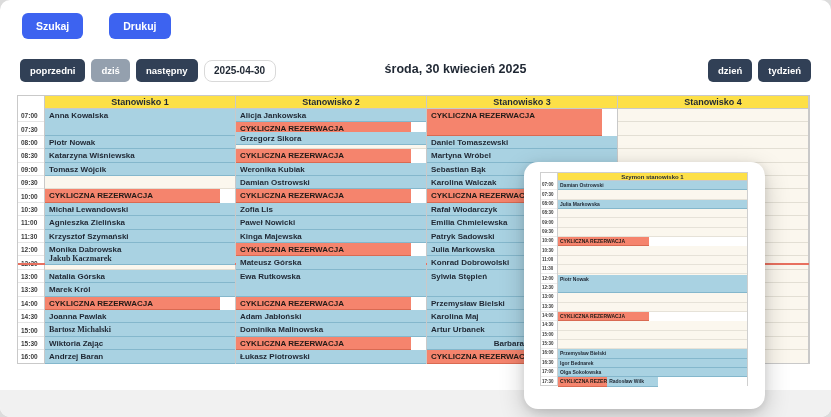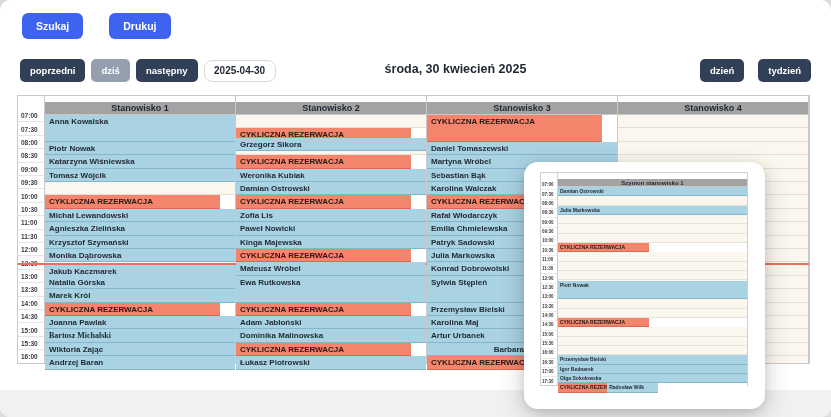--- a/index.html
+++ b/index.html
@@ -10,28 +10,28 @@
   
   .btn { display:inline-block; border:none; cursor:pointer; font-family:inherit; font-weight:700; color:#fff; border-radius:6px; }
   .btn-primary { background:var(--accent-blue); font-size:10.5px; padding:7px 14px; }
   .row1 { position:absolute; left:22px; top:13px; display:flex; gap:26px; }
   .row2 { position:absolute; left:20px; top:59px; right:20px; height:23px; }
   .nav-group { position:absolute; left:0; top:0; display:flex; gap:6px; align-items:center; }
   .btn-nav { background:var(--dark-navy); font-size:9.5px; padding:6px 10px; border-radius:5px; }
   .btn-nav.muted { background:var(--muted-gray); }
   .date-input { width:72px; height:22px; border:1px solid #d9d9d9; border-radius:8px; font-family:inherit; font-weight:700; font-size:10px; color:#1f2733; text-align:center; background:#fff; }
   .view-title { position:absolute; left:260px; right:180px; top:3px; text-align:center; font-size:12.5px; font-weight:800; color:#1f2733; }
-  .view-group { position:absolute; right:0; top:0; display:flex; gap:14px; }
+  .view-group { position:absolute; right:0; top:0; display:flex; gap:6px; }
 
   
   .grid { position:absolute; left:17px; top:95px; width:793px; height:269px; border:1px solid #c9c9c9; background:#fff; display:flex; }
   .timecol { width:27px; flex:0 0 27px; border-right:1px solid #c9c9c9; position:relative; background:#fff; }
   .stationcol { flex:1 1 0; border-right:1px solid #c9c9c9; display:flex; flex-direction:column; }
   .stationcol:last-child { border-right:none; }
-  .col-head { height:13px; line-height:13px; text-align:center; font-size:9px; font-weight:700; color:#1f2733; border-bottom:1px solid #c9c9c9; background:#a3a3a3;margin-top:6px; }
+  .col-head { height:13px; line-height:13px; text-align:center; font-size:9px; font-weight:700; color:#1f2733; border-bottom:1px solid #c9c9c9; background:#fde047; }
   .col-body { position:relative; flex:1;
     background:#fbf7ee;
     background-image:repeating-linear-gradient(to bottom, transparent 0px, transparent 12.4px, #e3dfd4 12.4px, #e3dfd4 13.4px); }
   .time-body { position:absolute; top:13px; left:0; right:0; bottom:0;
     background-image:repeating-linear-gradient(to bottom, transparent 0px, transparent 12.4px, #e6e6e6 12.4px, #e6e6e6 13.4px); }
   .time-label { position:absolute; left:3px; font-size:6.5px; font-weight:600; color:#3a3a3a; }
   .ev { position:absolute; left:0; overflow:hidden; white-space:nowrap; padding-left:4px; font-weight:700; z-index:2; }
   .ev-name { background:var(--event-blue); border-bottom:1px solid #84b7cc; color:#1f2733; }
   .ev-cyclic { background:var(--event-salmon); border-bottom:1px solid #d96a52; color:#221a16; }
   .underlay { position:absolute; left:0; width:100%; background:#fff; z-index:2; }
@@ -104,49 +104,50 @@
           <div class="ev ev-name" style="top: 0px; height: 26.8px; left: 0%; width: 100%; line-height: 13.4px;">Anna Kowalska</div>
           <div class="ev ev-name" style="top: 26.8px; height: 13.4px; left: 0%; width: 100%; line-height: 13.4px;">Piotr Nowak</div>
           <div class="ev ev-name" style="top: 40.2px; height: 13.4px; left: 0%; width: 100%; line-height: 13.4px;">Katarzyna Wiśniewska</div>
           <div class="ev ev-name" style="top: 53.6px; height: 13.4px; left: 0%; width: 100%; line-height: 13.4px;">Tomasz Wójcik</div>
           <div class="underlay" style="top: 80.4px; height: 13.4px;"></div>
           <div class="ev ev-cyclic" style="top: 80.4px; height: 13.4px; left: 0%; width: 92%; line-height: 13.4px;">CYKLICZNA REZERWACJA</div>
           <div class="ev ev-name" style="top: 93.8px; height: 13.4px; left: 0%; width: 100%; line-height: 13.4px;">Michał Lewandowski</div>
           <div class="ev ev-name" style="top: 107.2px; height: 13.4px; left: 0%; width: 100%; line-height: 13.4px;">Agnieszka Zielińska</div>
           <div class="ev ev-name" style="top: 120.6px; height: 13.4px; left: 0%; width: 100%; line-height: 13.4px;">Krzysztof Szymański</div>
           <div class="ev ev-name" style="top: 134px; height: 13.4px; left: 0%; width: 100%; line-height: 13.4px;">Monika Dąbrowska</div>
-          <div class="ev ev-name" style="top: 150px; height: 13.4px; left: 0%; width: 100%; line-height: 13.4px;">Jakub Kaczmarek</div>
+          <div class="ev ev-name" style="top: 143px; height: 13.4px; left: 0%; width: 100%; line-height: 13.4px; font-family: Liberation Serif, serif;">Jakub Kaczmarek</div>
           <div class="ev ev-name" style="top: 160.8px; height: 13.4px; left: 0%; width: 100%; line-height: 13.4px;">Natalia Górska</div>
           <div class="ev ev-name" style="top: 174.2px; height: 13.4px; left: 0%; width: 100%; line-height: 13.4px;">Marek Król</div>
           <div class="underlay" style="top: 187.6px; height: 13.4px;"></div>
           <div class="ev ev-cyclic" style="top: 187.6px; height: 13.4px; left: 0%; width: 92%; line-height: 13.4px;">CYKLICZNA REZERWACJA</div>
           <div class="ev ev-name" style="top: 201px; height: 13.4px; left: 0%; width: 100%; line-height: 13.4px;">Joanna Pawlak</div>
           <div class="ev ev-name" style="top: 214.4px; height: 13.4px; left: 0%; width: 100%; line-height: 13.4px; font-family: Liberation Serif, serif;">Bartosz Michalski</div>
           <div class="ev ev-name" style="top: 227.8px; height: 13.4px; left: 0%; width: 100%; line-height: 13.4px;">Wiktoria Zając</div>
           <div class="ev ev-name" style="top: 241.2px; height: 13.4px; left: 0%; width: 100%; line-height: 13.4px;">Andrzej Baran</div>
         </div>
       </div>
       <div class="stationcol">
         <div class="col-head">Stanowisko 2</div>
         <div class="col-body">
+          <div class="ev ev-name" style="top: 0px; height: 13.4px; left: 0%; width: 100%; line-height: 13.4px;">Alicja Jankowska</div>
           <div class="underlay" style="top: 13.4px; height: 13.4px;"></div>
           <div class="ev ev-cyclic" style="top: 13.4px; height: 13.4px; left: 0%; width: 92%; line-height: 13.4px;">CYKLICZNA REZERWACJA</div>
           <div class="ev ev-name" style="top: 23px; height: 13.4px; left: 0%; width: 100%; line-height: 13.4px;">Grzegorz Sikora</div>
           <div class="underlay" style="top: 40.2px; height: 13.4px;"></div>
           <div class="ev ev-cyclic" style="top: 40.2px; height: 13.4px; left: 0%; width: 92%; line-height: 13.4px;">CYKLICZNA REZERWACJA</div>
           <div class="ev ev-name" style="top: 53.6px; height: 13.4px; left: 0%; width: 100%; line-height: 13.4px;">Weronika Kubiak</div>
           <div class="ev ev-name" style="top: 67px; height: 13.4px; left: 0%; width: 100%; line-height: 13.4px;">Damian Ostrowski</div>
           <div class="underlay" style="top: 80.4px; height: 13.4px;"></div>
           <div class="ev ev-cyclic" style="top: 80.4px; height: 13.4px; left: 0%; width: 92%; line-height: 13.4px;">CYKLICZNA REZERWACJA</div>
           <div class="ev ev-name" style="top: 93.8px; height: 13.4px; left: 0%; width: 100%; line-height: 13.4px;">Zofia Lis</div>
           <div class="ev ev-name" style="top: 107.2px; height: 13.4px; left: 0%; width: 100%; line-height: 13.4px;">Paweł Nowicki</div>
           <div class="ev ev-name" style="top: 120.6px; height: 13.4px; left: 0%; width: 100%; line-height: 13.4px;">Kinga Majewska</div>
           <div class="underlay" style="top: 134px; height: 13.4px;"></div>
           <div class="ev ev-cyclic" style="top: 134px; height: 13.4px; left: 0%; width: 92%; line-height: 13.4px;">CYKLICZNA REZERWACJA</div>
-          <div class="ev ev-name" style="top: 147.4px; height: 13.4px; left: 0%; width: 100%; line-height: 13.4px;">Mateusz Wróbel</div>
+          <div class="ev ev-name" style="top: 147.4px; height: 13.4px; left: 0%; width: 100%; line-height: 13.4px;">Mateusz Górska</div>
           <div class="ev ev-name" style="top: 160.8px; height: 26.8px; left: 0%; width: 100%; line-height: 13.4px;">Ewa Rutkowska</div>
           <div class="underlay" style="top: 187.6px; height: 13.4px;"></div>
           <div class="ev ev-cyclic" style="top: 187.6px; height: 13.4px; left: 0%; width: 92%; line-height: 13.4px;">CYKLICZNA REZERWACJA</div>
           <div class="ev ev-name" style="top: 201px; height: 13.4px; left: 0%; width: 100%; line-height: 13.4px;">Adam Jabłoński</div>
           <div class="ev ev-name" style="top: 214.4px; height: 13.4px; left: 0%; width: 100%; line-height: 13.4px;">Dominika Malinowska</div>
           <div class="underlay" style="top: 227.8px; height: 13.4px;"></div>
           <div class="ev ev-cyclic" style="top: 227.8px; height: 13.4px; left: 0%; width: 92%; line-height: 13.4px;">CYKLICZNA REZERWACJA</div>
           <div class="ev ev-name" style="top: 241.2px; height: 13.4px; left: 0%; width: 100%; line-height: 13.4px;">Łukasz Piotrowski</div>
         </div>
       </div>

